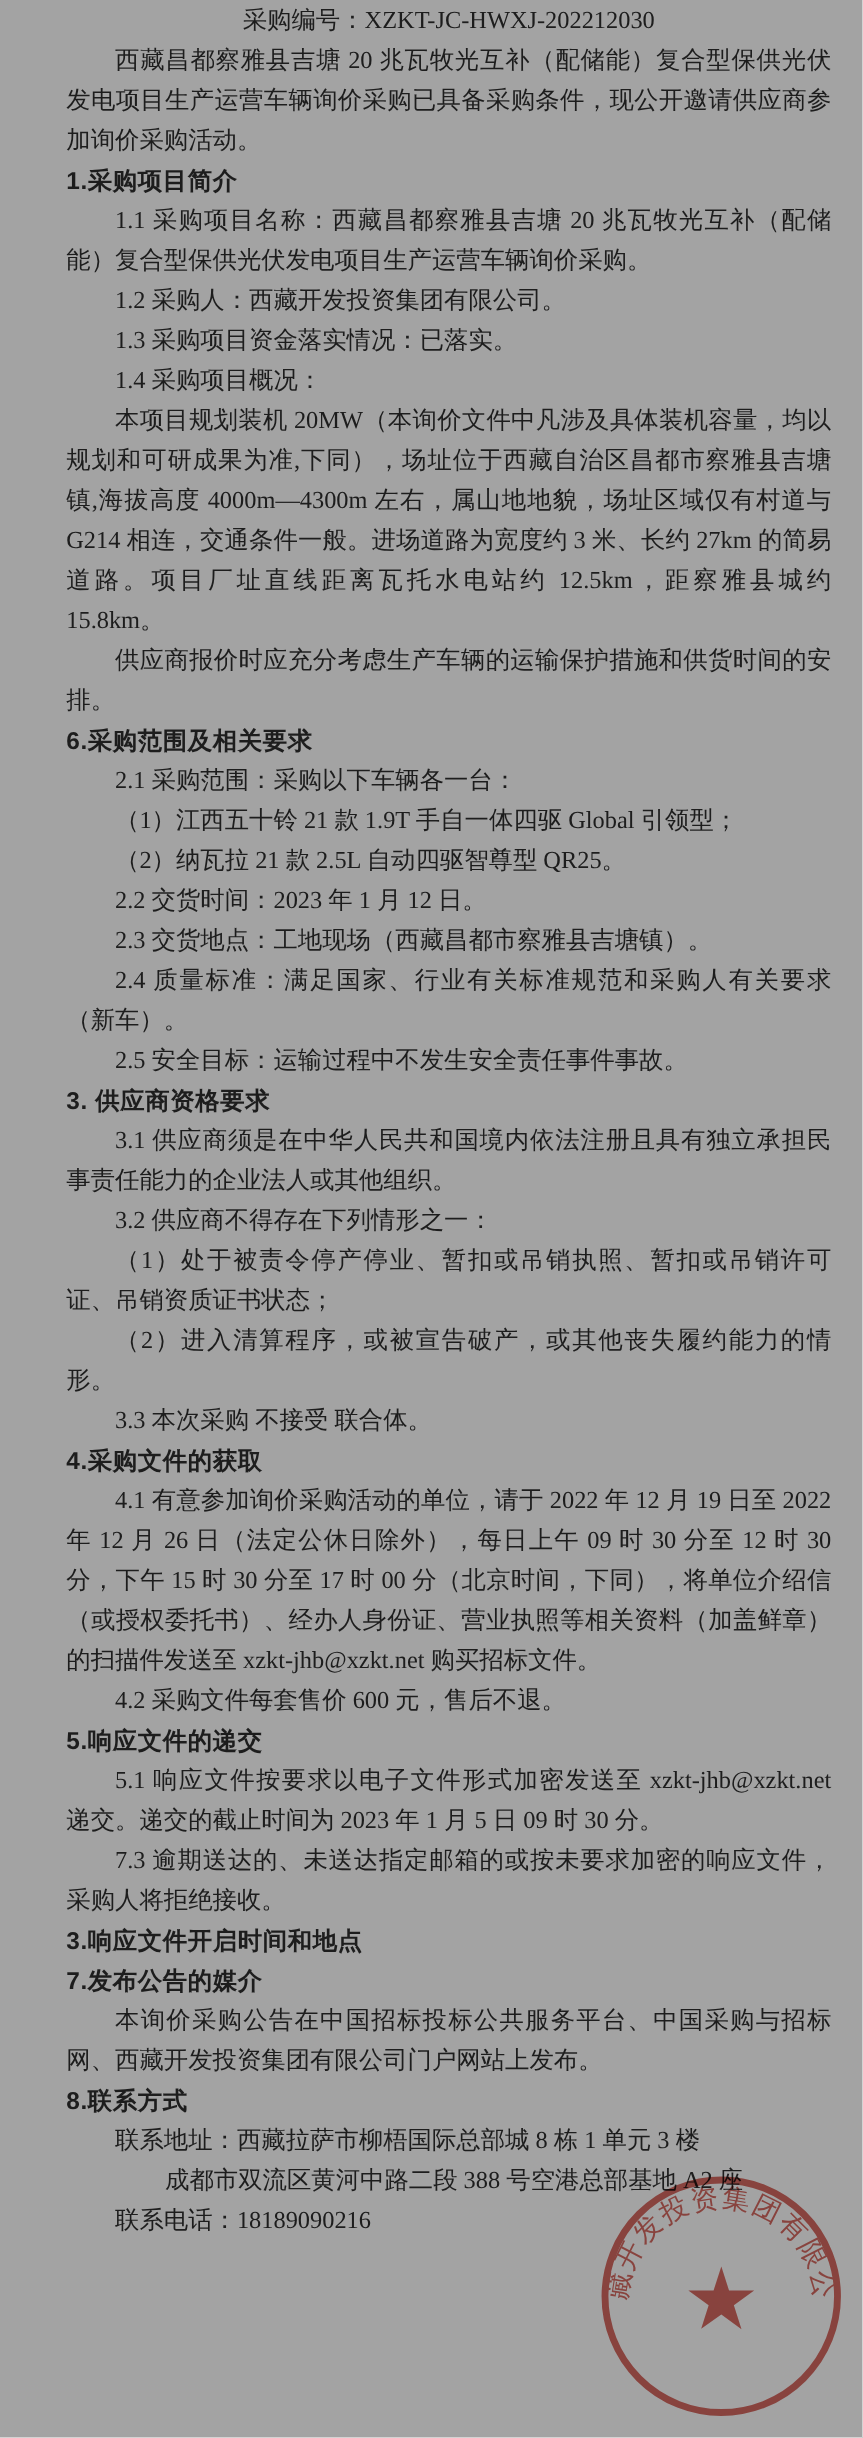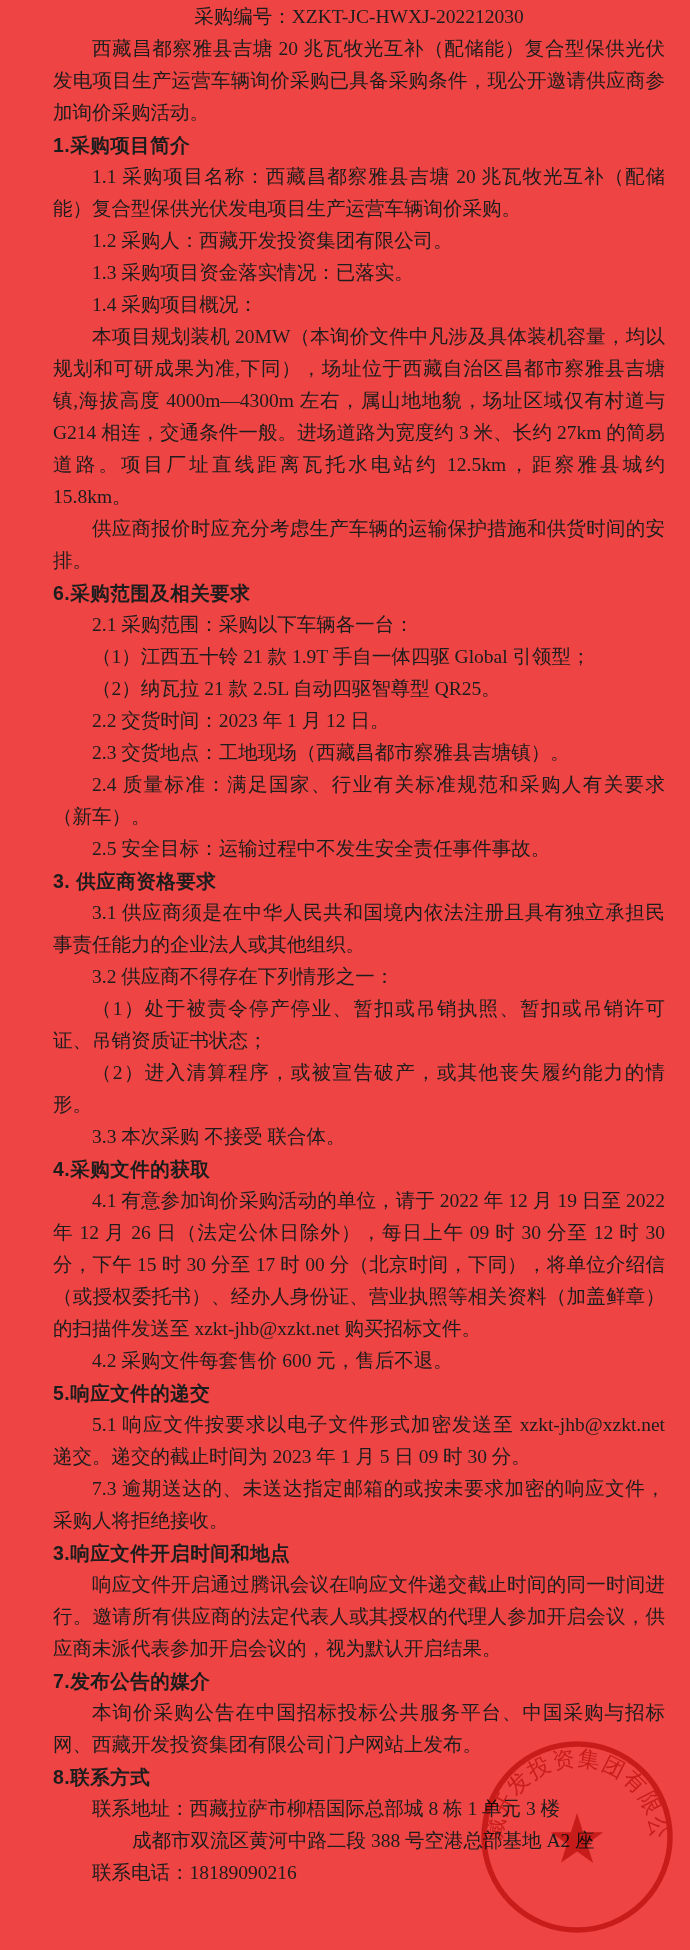--- a/index.html
+++ b/index.html
@@ -1,20 +1,20 @@
 <!DOCTYPE html>
 <html lang="zh" style="--seal-color: #d0544b;"><head>
 <meta charset="utf-8">
 <style>
   html,body{margin:0;padding:0;background:#e9e9e9;}
   .page{
     position:relative;
     width:690px;height:1950px;
     margin:0 auto;
-    background:#ef4444;
+    background:#a3a3a3;
     color:#1d1d1d;
     font-family:"Liberation Serif","DejaVu Serif",serif;
     font-size:19.5px;
     line-height:32px;
     overflow:hidden;
   }
   .content{padding:1px 25px 0 53px;}
   p{margin:0;}
   .p-center{text-align:center;}
   .p-heading{
@@ -66,21 +66,20 @@
       <p class="p-body"><span>（1）处于被责令停产停业、暂扣或吊销执照、暂扣或吊销许可证、吊销资质证书状态；</span></p>
       <p class="p-body"><span>（2）进入清算程序，或被宣告破产，或其他丧失履约能力的情形。</span></p>
       <p class="p-body"><span>3.3 本次采购</span><span class="u"> 不接受 </span><span>联合体。</span></p>
       <p class="p-heading"><span>4.采购文件的获取</span></p>
       <p class="p-body"><span>4.1 有意参加询价采购活动的单位，请于 </span><span class="u">2022</span><span> 年 </span><span class="u">12</span><span> 月 </span><span class="u">19</span><span> 日至 </span><span class="u">2022</span><span> 年 </span><span class="u">12</span><span> 月 </span><span class="u">26</span><span> 日（法定公休日除外），每日上午 09 时 30 分至 12 时 30 分，下午 15 时 30 分至 17 时 00 分（北京时间，下同），将单位介绍信（或授权委托书）、经办人身份证、营业执照等相关资料（加盖鲜章）的扫描件发送至 xzkt-jhb@xzkt.net 购买招标文件。</span></p>
       <p class="p-body"><span>4.2 采购文件每套售价 </span><span class="u">600</span><span> 元，售后不退。</span></p>
       <p class="p-heading"><span>5.响应文件的递交</span></p>
       <p class="p-body"><span>5.1 响应文件按要求以电子文件形式加密发送至 xzkt-jhb@xzkt.net 递交。递交的截止时间为 </span><span class="u">2023</span><span> 年 </span><span class="u">1</span><span> 月 </span><span class="u">5</span><span> 日 </span><span class="u">09</span><span> 时 </span><span class="u">30</span><span> 分。</span></p>
       <p class="p-body"><span>7.3 逾期送达的、未送达指定邮箱的或按未要求加密的响应文件，采购人将拒绝接收。</span></p>
       <p class="p-heading"><span>3.响应文件开启时间和地点</span></p>
-      <p class="p-body"><span>响应文件开启通过腾讯会议在响应文件递交截止时间的同一时间进行。邀请所有供应商的法定代表人或其授权的代理人参加开启会议，供应商未派代表参加开启会议的，视为默认开启结果。</span></p>
       <p class="p-heading"><span>7.发布公告的媒介</span></p>
       <p class="p-body"><span>本询价采购公告在中国招标投标公共服务平台、中国采购与招标网、西藏开发投资集团有限公司门户网站上发布。</span></p>
       <p class="p-heading"><span>8.联系方式</span></p>
       <p class="p-body"><span>联系地址：西藏拉萨市柳梧国际总部城 8 栋 1 单元 3 楼</span></p>
       <p class="p-addr2"><span>成都市双流区黄河中路二段 388 号空港总部基地 A2 座</span></p>
       <p class="p-body"><span>联系电话：18189090216</span></p>
     </div>
 
   <svg class="seal" viewBox="0 0 200 200" aria-hidden="true">
     <circle cx="100" cy="100" r="93" fill="none" stroke-width="5.5"></circle>

